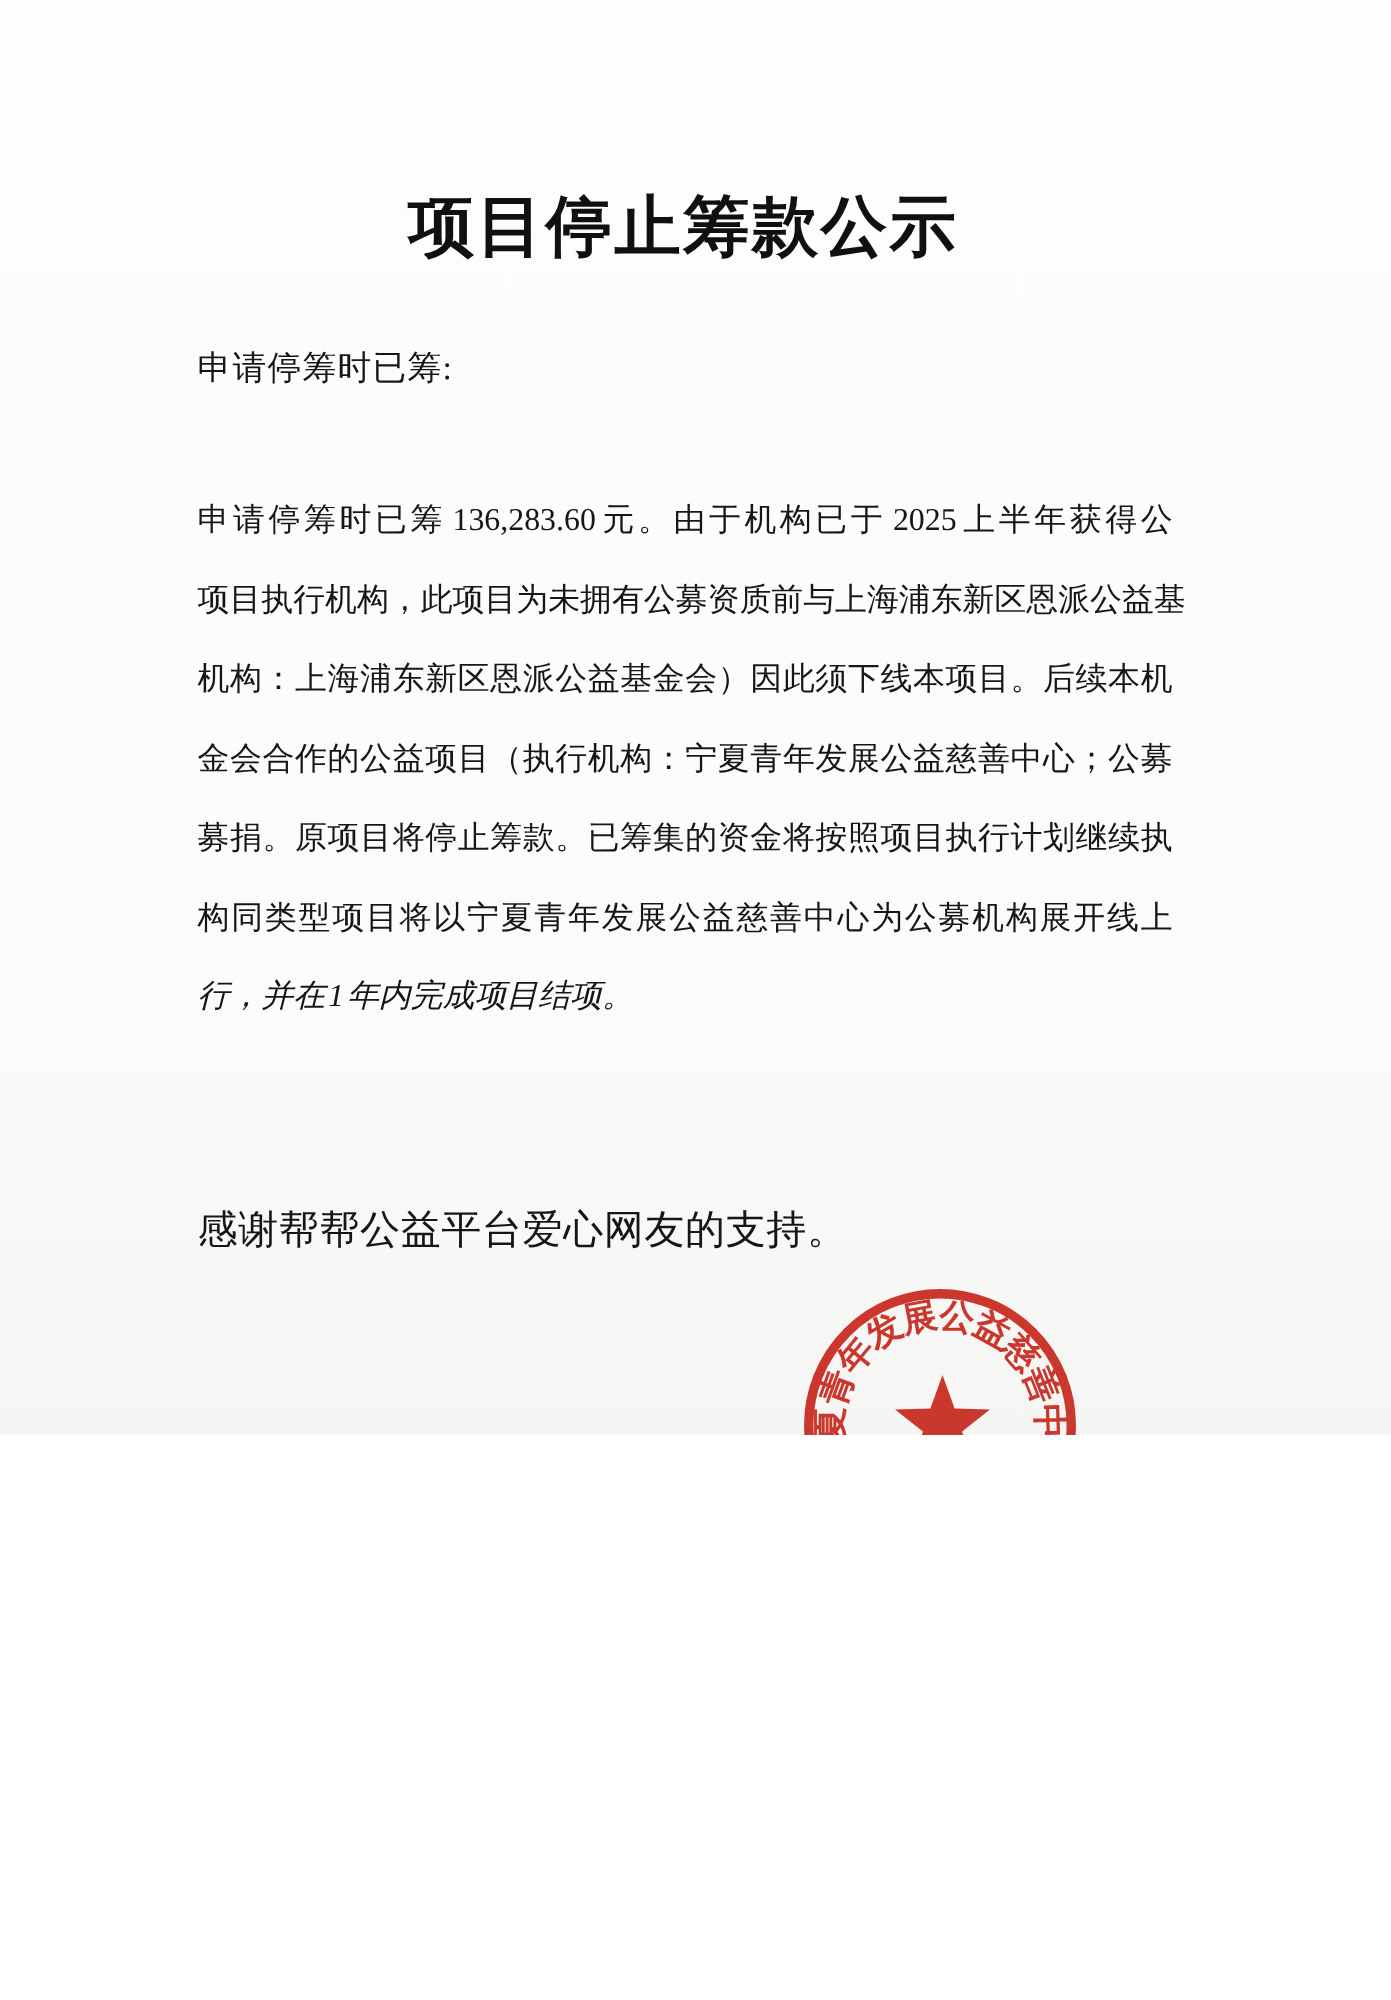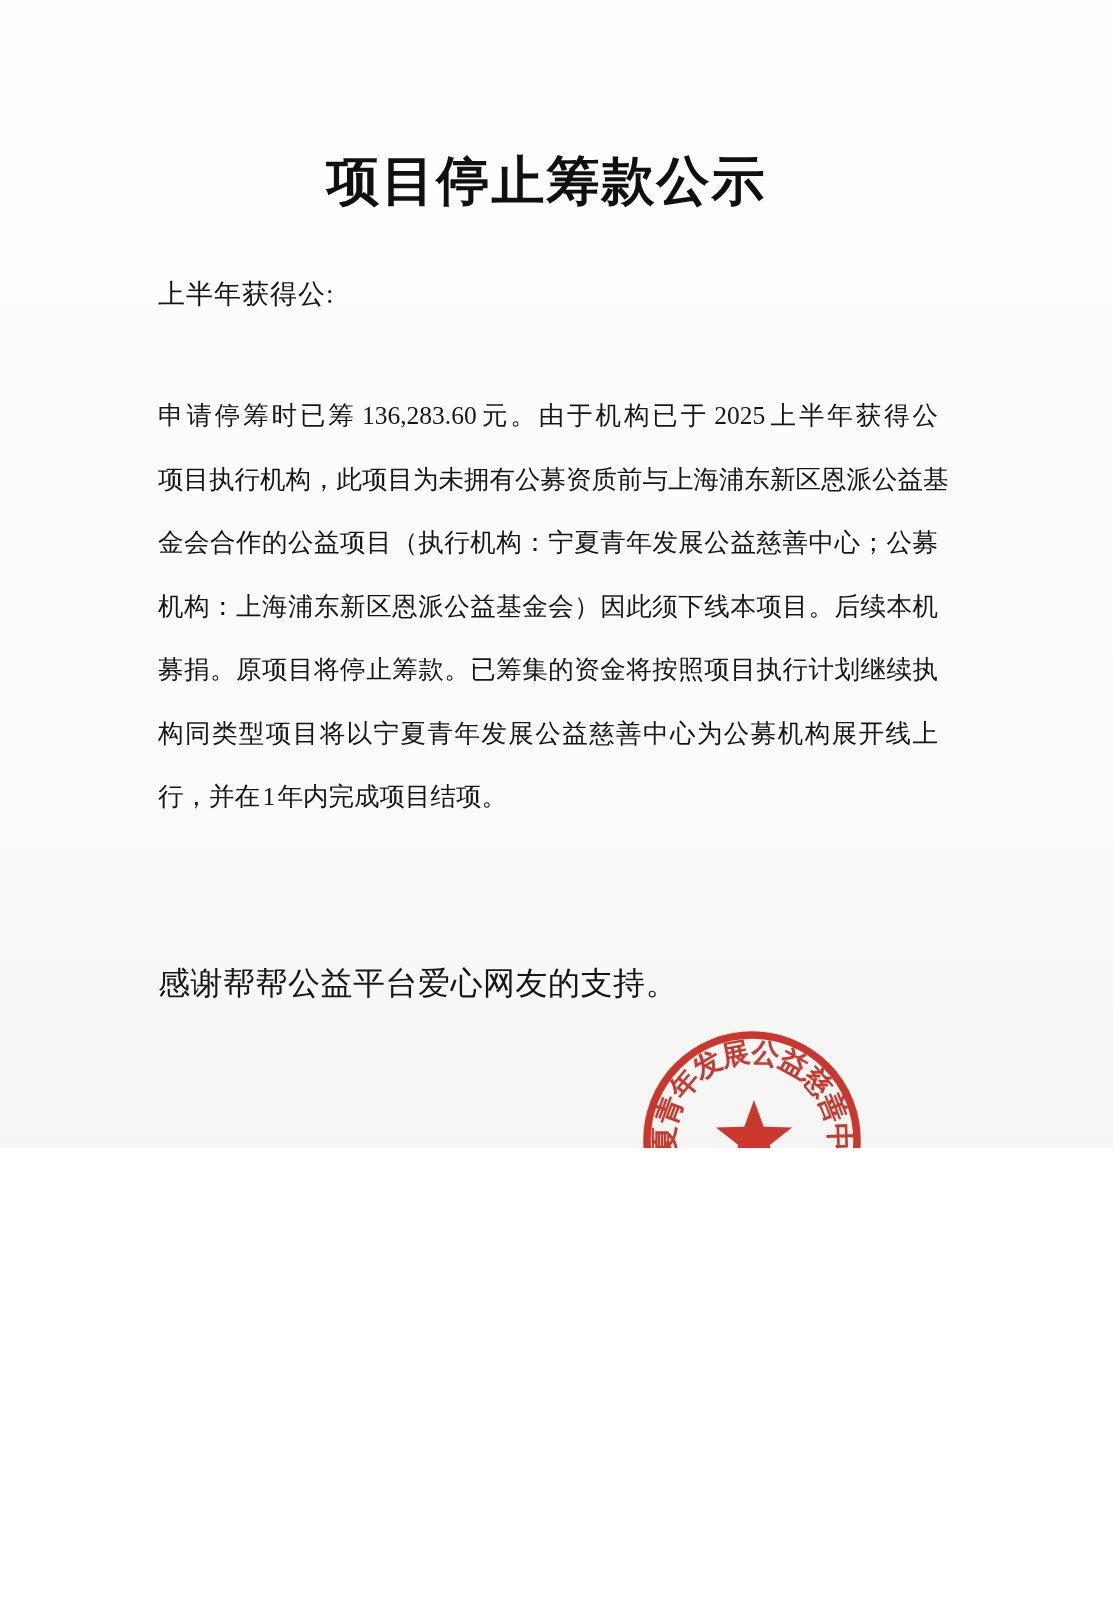--- a/index.html
+++ b/index.html
@@ -49,20 +49,21 @@
     font-size: 25.5px;
     word-spacing: -4px;
     white-space: nowrap;
     text-align: justify;
     text-align-last: justify;
     text-justify: inter-character;
   }
   .body-line.last {
     text-align: left;
     text-align-last: left;
+    font-style: italic;
   }
   .thanks {
     position: absolute;
     top: 962px;
     left: 158px;
     font-size: 32px;
     letter-spacing: 0.5px;
   }
   .sig-line {
     position: absolute;
@@ -102,27 +103,27 @@
     letter-spacing: 2px;
   }
 </style>
 </head>
 <body>
 
 <div class="page">
 
   <h1 class="title">项目停止筹款公示</h1>
 
-  <div class="salutation">上半年获得公:</div>
+  <div class="salutation">申请停筹时已筹:</div>
 
   <div class="body-block">
     <div class="body-line">申请停筹时已筹 136,283.60 元。由于机构已于 2025 上半年获得公</div>
     <div class="body-line">项目执行机构，此项目为未拥有公募资质前与上海浦东新区恩派公益基</div>
+    <div class="body-line">机构：上海浦东新区恩派公益基金会）因此须下线本项目。后续本机</div>
     <div class="body-line">金会合作的公益项目（执行机构：宁夏青年发展公益慈善中心；公募</div>
-    <div class="body-line">机构：上海浦东新区恩派公益基金会）因此须下线本项目。后续本机</div>
     <div class="body-line">募捐。原项目将停止筹款。已筹集的资金将按照项目执行计划继续执</div>
     <div class="body-line">构同类型项目将以宁夏青年发展公益慈善中心为公募机构展开线上</div>
     <div class="body-line last">行，并在 1 年内完成项目结项。</div>
   </div>
 
   <div class="thanks">感谢帮帮公益平台爱心网友的支持。</div>
 
   <div class="sig-line sig-exec">项目执行机构：宁夏青年发展公益慈善中心</div>
   <div class="sig-line sig-fund">项目公募机构：上海浦东新区恩派公益基金会</div>
 

